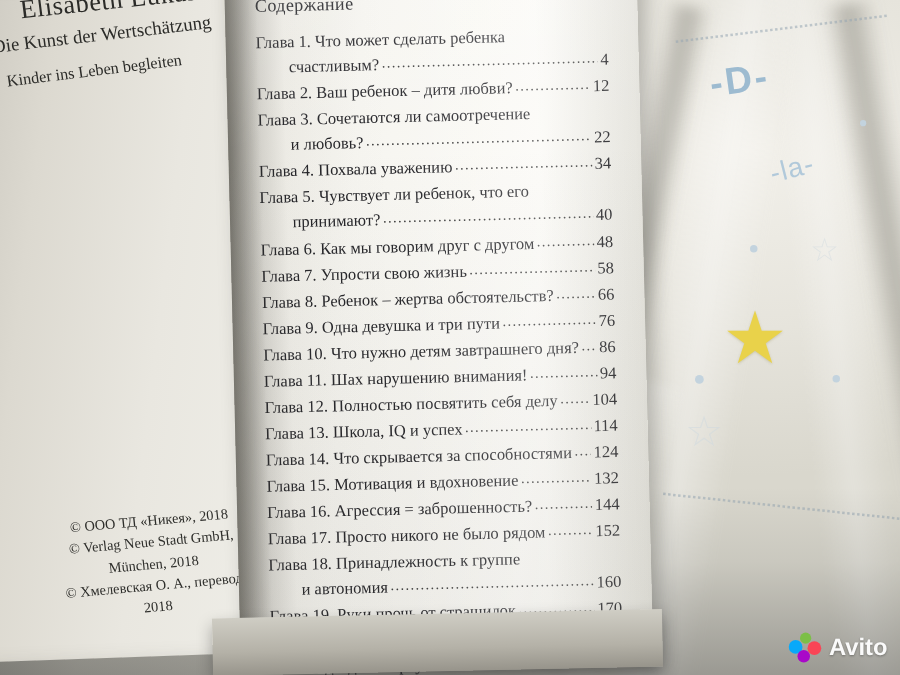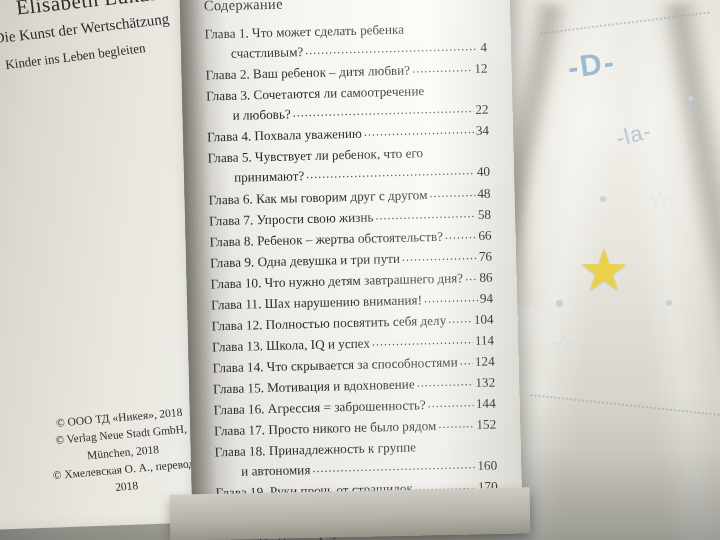--- a/index.html
+++ b/index.html
@@ -495,14 +495,23 @@
             </div>
           </div>
       </div>
 
       <div class="paper-light"></div>
     </div>
 
     <div class="page-edge-bottom"></div>
   </div>
 
+  <div class="watermark">
+    <span class="wm-logo">
+      <span class="wm-dot a"></span>
+      <span class="wm-dot b"></span>
+      <span class="wm-dot c"></span>
+      <span class="wm-dot d"></span>
+    </span>
+    <span>Avito</span>
+  </div>
 
 </div>
 
 </body></html>

